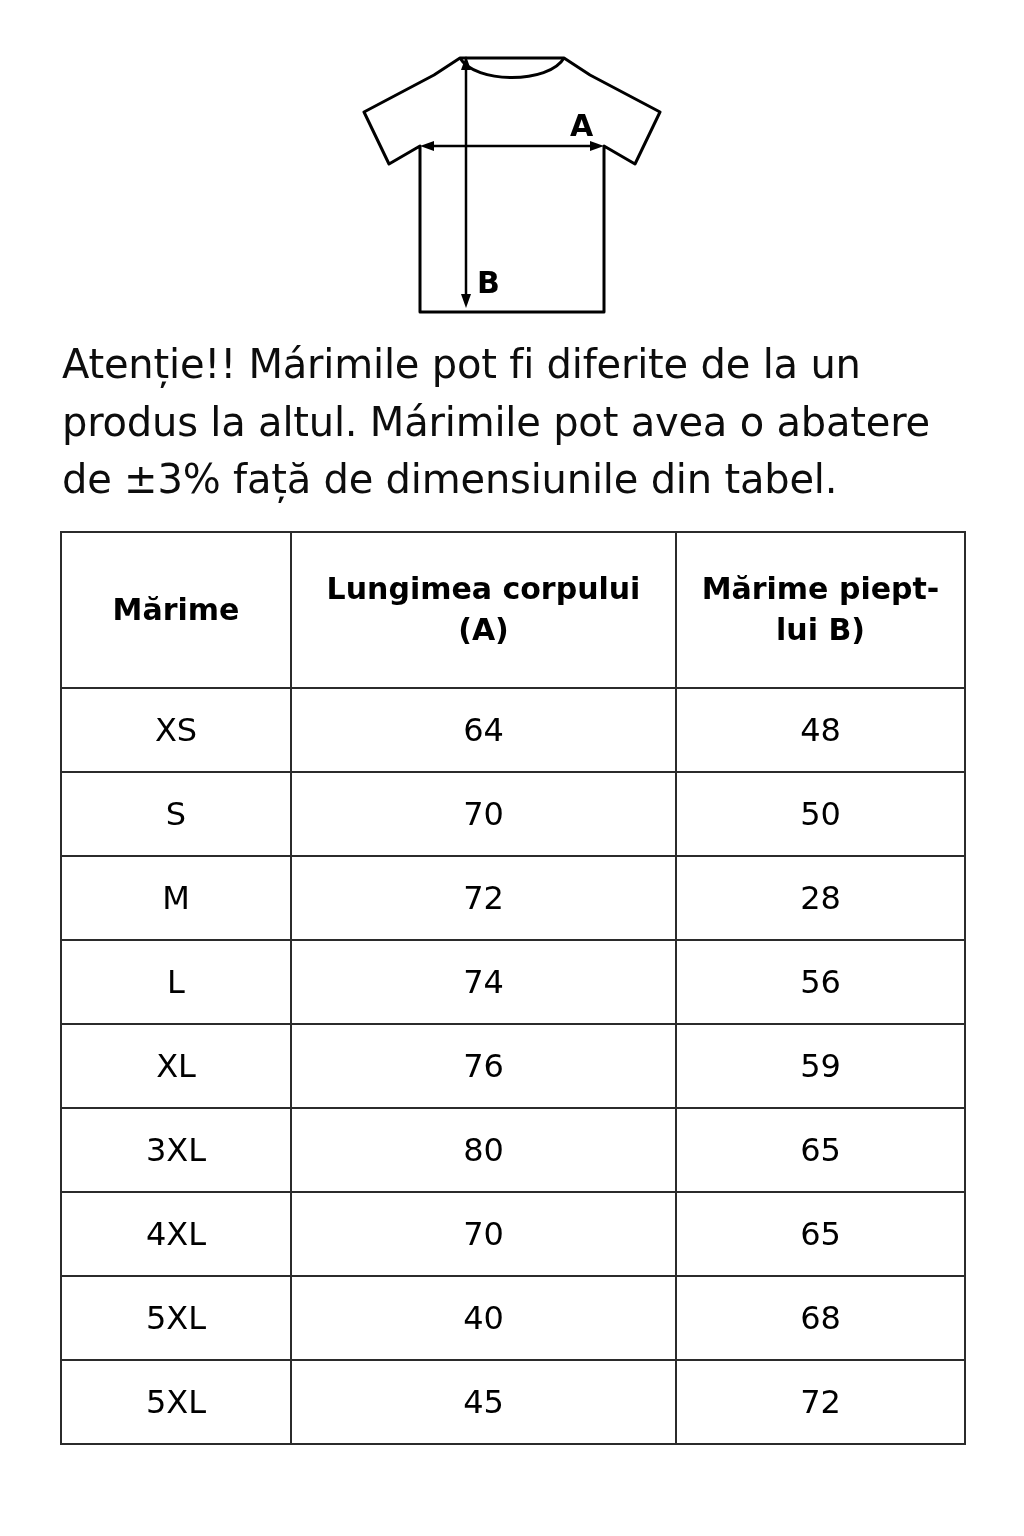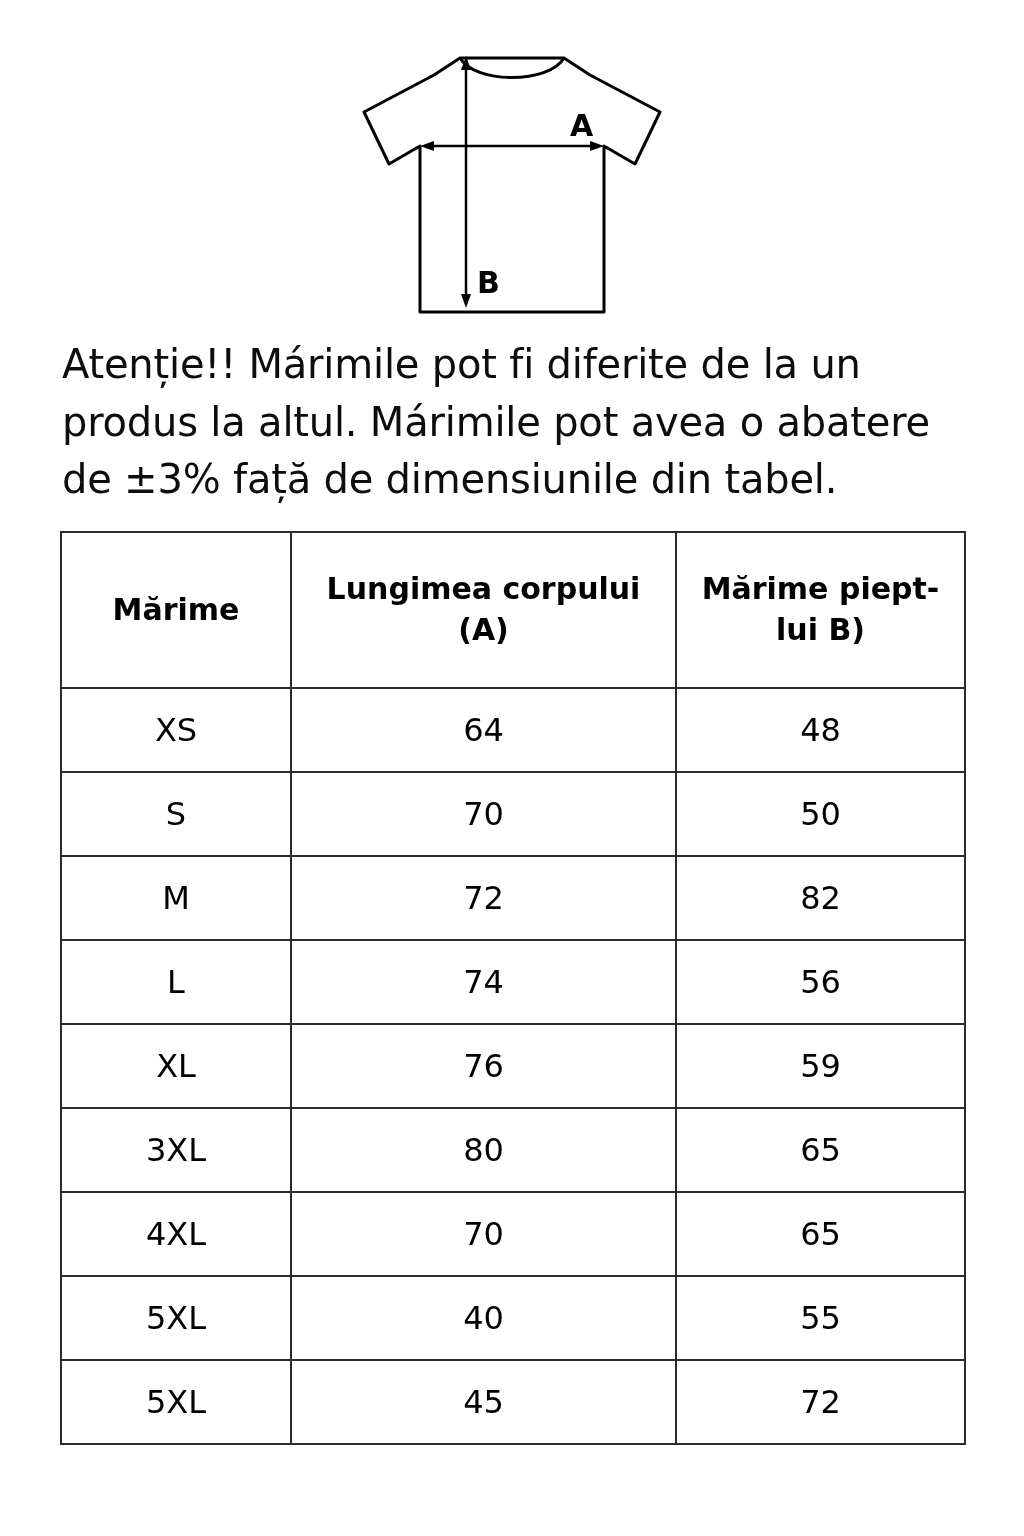--- a/index.html
+++ b/index.html
@@ -116,21 +116,21 @@
         <td>48</td>
       </tr>
       <tr>
         <td>S</td>
         <td>70</td>
         <td>50</td>
       </tr>
       <tr>
         <td>M</td>
         <td>72</td>
-        <td>82</td>
+        <td>28</td>
       </tr>
       <tr>
         <td>L</td>
         <td>74</td>
         <td>56</td>
       </tr>
       <tr>
         <td>XL</td>
         <td>76</td>
         <td>59</td>
@@ -141,21 +141,21 @@
         <td>65</td>
       </tr>
       <tr>
         <td>4XL</td>
         <td>70</td>
         <td>65</td>
       </tr>
       <tr>
         <td>5XL</td>
         <td>40</td>
-        <td>55</td>
+        <td>68</td>
       </tr>
       <tr>
         <td>5XL</td>
         <td>45</td>
         <td>72</td>
       </tr>
     </tbody>
   </table>
 </div>
 

